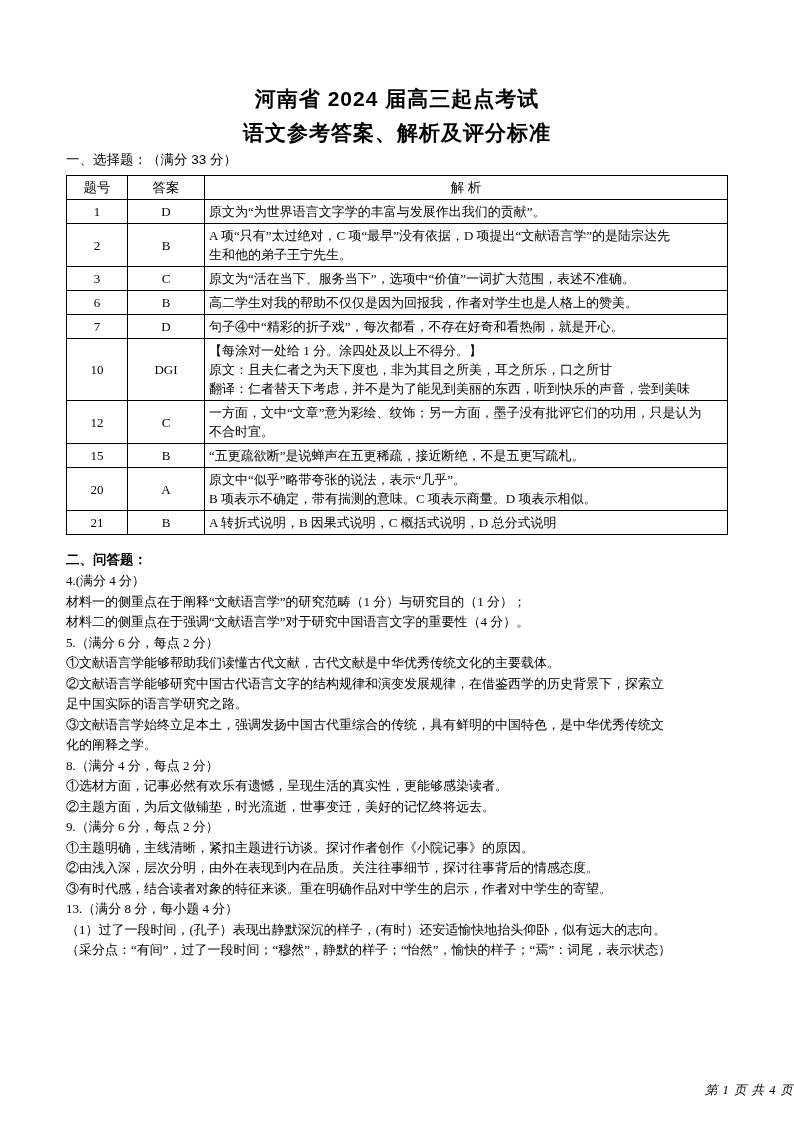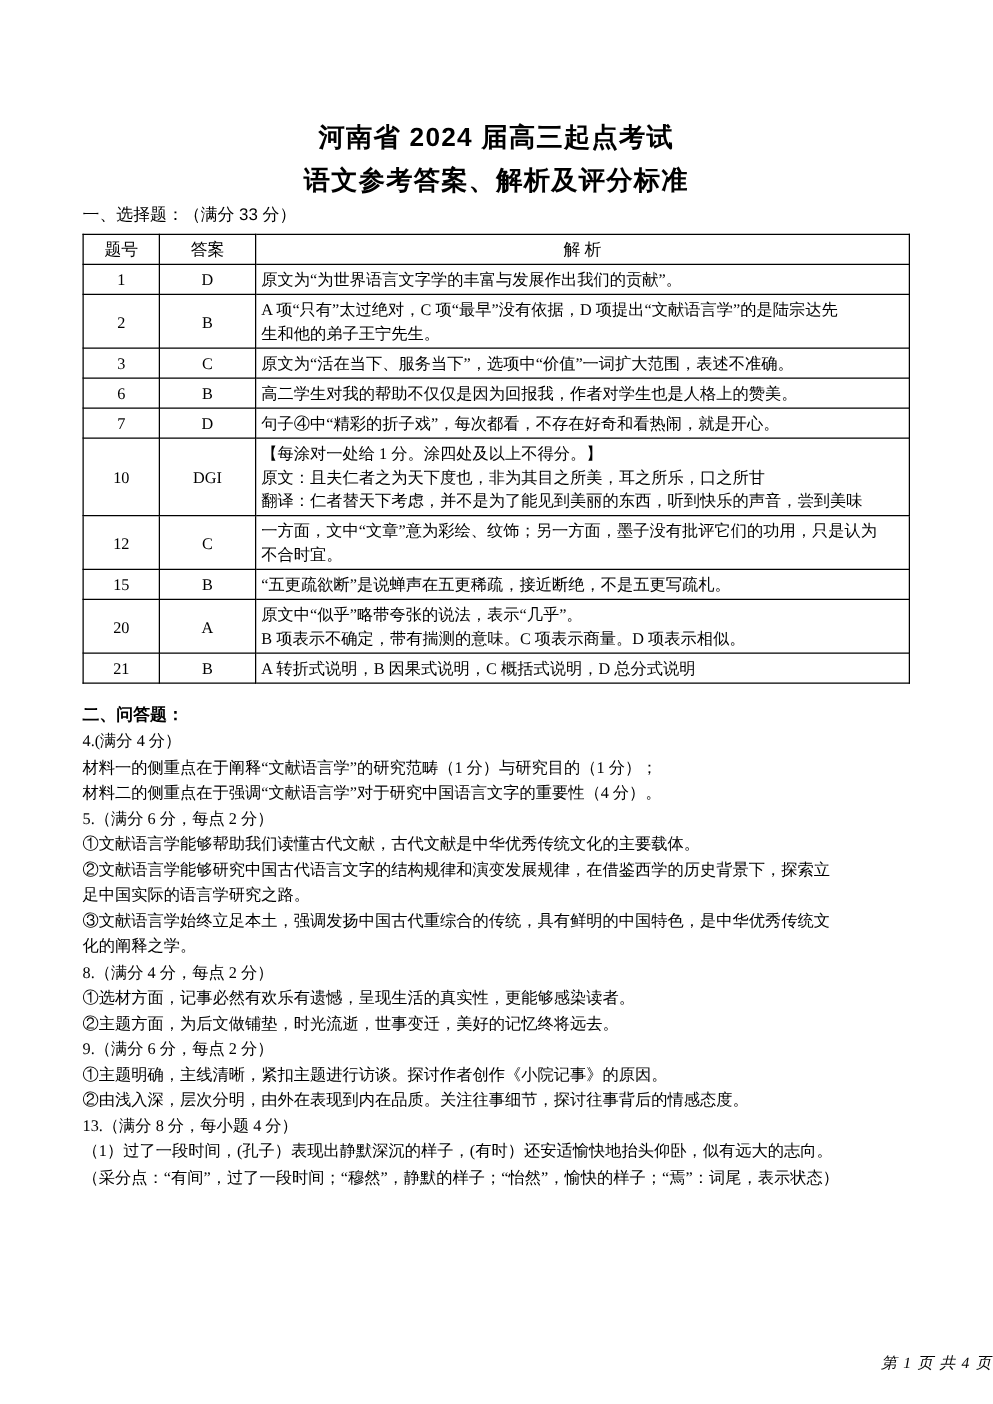--- a/index.html
+++ b/index.html
@@ -13,21 +13,21 @@
     font-family: "Liberation Serif", "DejaVu Serif", serif;
     color: #000000;
     position: relative;
     overflow: hidden;
   }
   .page {
     position: relative;
     width: 794px;
     height: 1123px;
     box-sizing: border-box;
-    padding: 16px 66px;
+    padding: 4px 66px;
   }
   .title-block {
     padding-top: 78px;
     text-align: center;
   }
   .title-line {
     font-family: "Liberation Sans", "DejaVu Sans", sans-serif;
     font-weight: bold;
     font-size: 21px;
     line-height: 34px;
@@ -195,20 +195,21 @@
     <p class="para">②文献语言学能够研究中国古代语言文字的结构规律和演变发展规律，在借鉴西学的历史背景下，探索立</p>
     <p class="para">足中国实际的语言学研究之路。</p>
     <p class="para">③文献语言学始终立足本土，强调发扬中国古代重综合的传统，具有鲜明的中国特色，是中华优秀传统文</p>
     <p class="para">化的阐释之学。</p>
     <p class="para">8.（满分 4 分，每点 2 分）</p>
     <p class="para">①选材方面，记事必然有欢乐有遗憾，呈现生活的真实性，更能够感染读者。</p>
     <p class="para">②主题方面，为后文做铺垫，时光流逝，世事变迁，美好的记忆终将远去。</p>
     <p class="para">9.（满分 6 分，每点 2 分）</p>
     <p class="para">①主题明确，主线清晰，紧扣主题进行访谈。探讨作者创作《小院记事》的原因。</p>
     <p class="para">②由浅入深，层次分明，由外在表现到内在品质。关注往事细节，探讨往事背后的情感态度。</p>
+    <p class="para">③有时代感，结合读者对象的特征来谈。重在明确作品对中学生的启示，作者对中学生的寄望。</p>
     <p class="para">13.（满分 8 分，每小题 4 分）</p>
     <p class="para">（1）过了一段时间，(孔子）表现出静默深沉的样子，(有时）还安适愉快地抬头仰卧，似有远大的志向。</p>
     <p class="para">（采分点：“有间”，过了一段时间；“穆然”，静默的样子；“怡然”，愉快的样子；“焉”：词尾，表示状态）</p>
   </div>
 
   <div class="footer">第 1 页 共 4 页</div>
 
 </div>
 
 </body></html>

